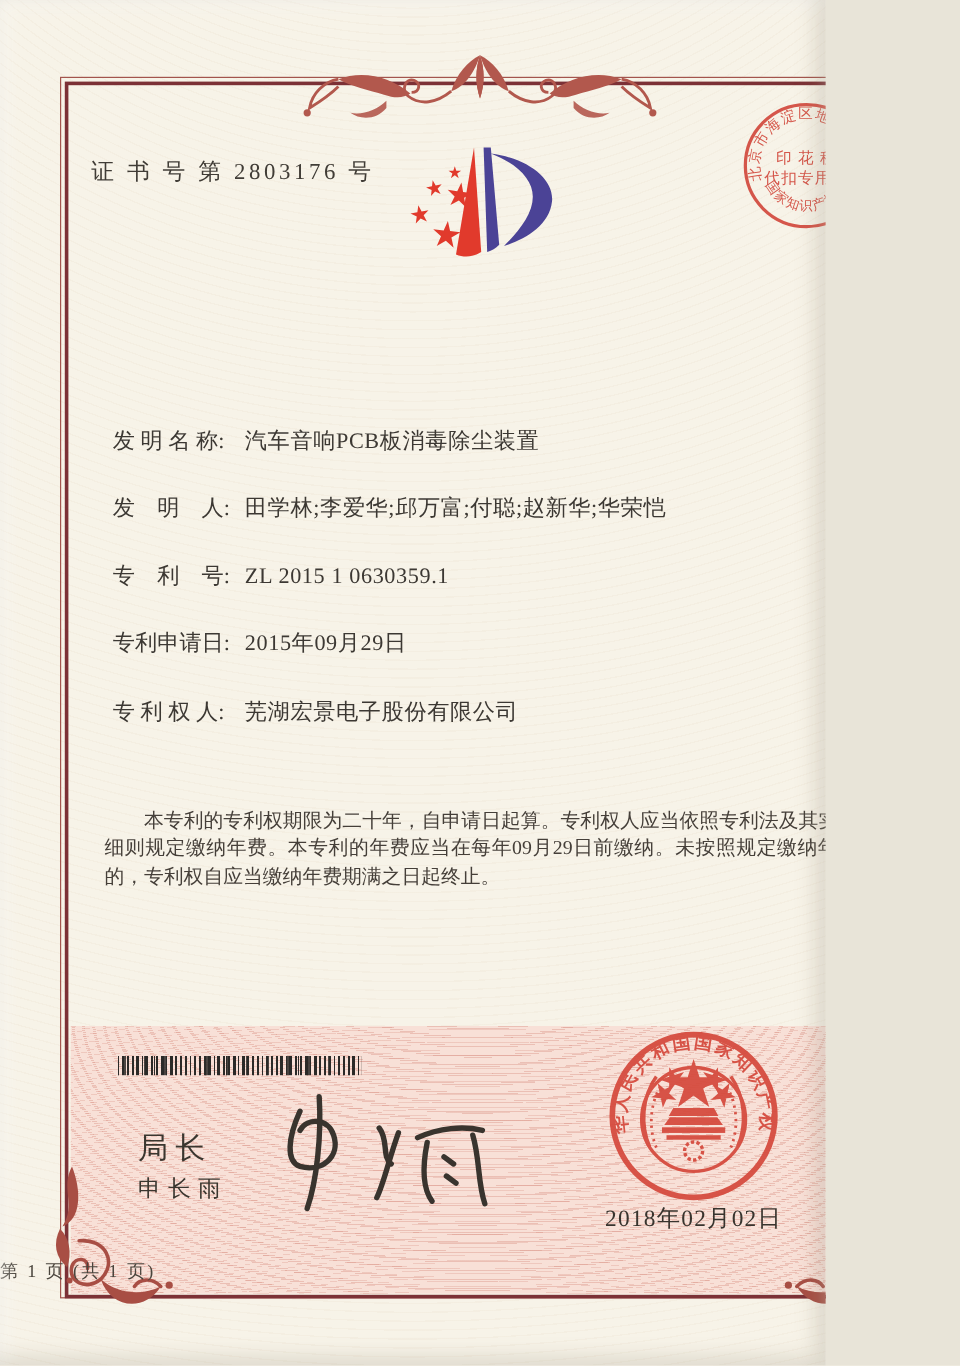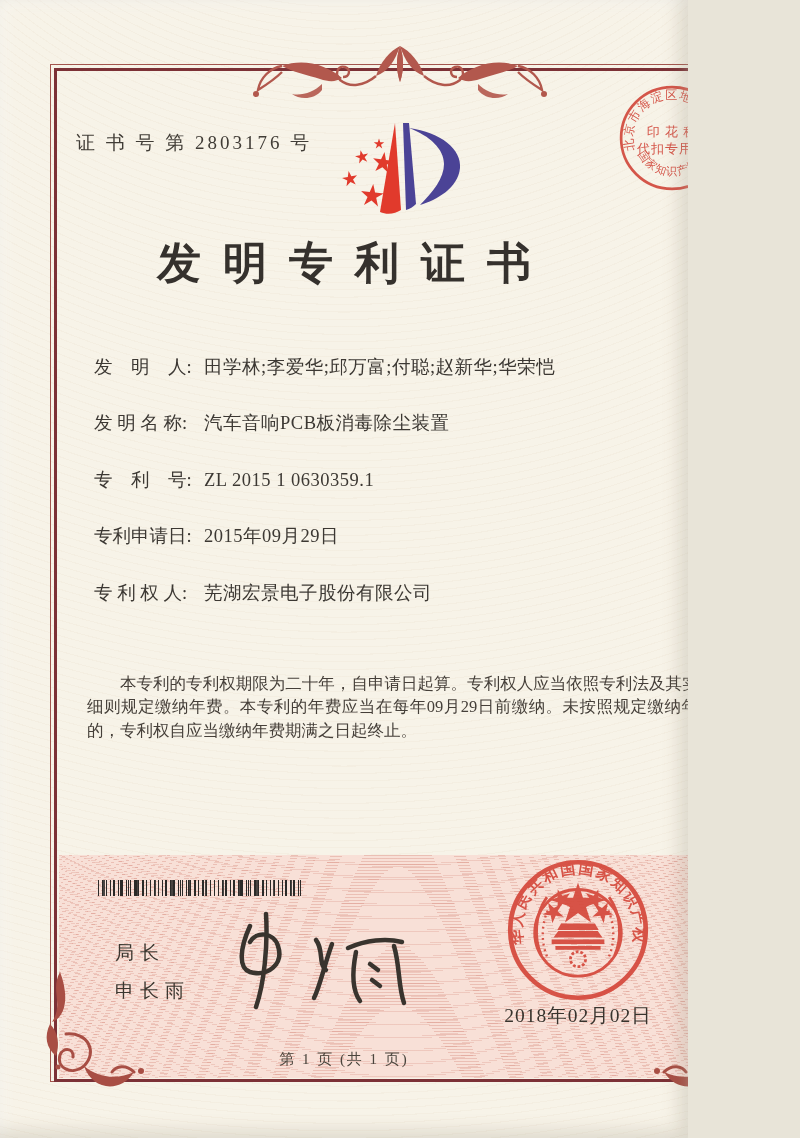--- a/index.html
+++ b/index.html
@@ -21,29 +21,29 @@
   .f-row{height:56.4px;font-size:18.5px;color:#3c3833;white-space:nowrap;}
   .f-label{display:inline-block;min-width:104px;}
   .f-value{margin-left:6px;letter-spacing:.5px;}
   .bodytext{position:absolute;left:87px;top:672px;width:628px;color:#453f39;}
   .bodytext p{margin:0;font-size:16.5px;line-height:23.4px;text-indent:2em;text-align:justify;}
   .barcode{position:absolute;left:98px;top:880px;width:203px;height:16px;
     background-image:
       repeating-linear-gradient(90deg,#2b2a28 0 1.5px,rgba(0,0,0,0) 1.5px 4px),
       repeating-linear-gradient(90deg,#2b2a28 0 1px,rgba(0,0,0,0) 1px 7.5px),
       repeating-linear-gradient(90deg,rgba(0,0,0,0) 0 5px,rgba(43,42,40,.85) 5px 7px,rgba(0,0,0,0) 7px 17px);}
-  .director-title{position:absolute;left:115px;top:940px;font-size:19px;letter-spacing:6px;color:#3a362f;
+  .director-title{position:absolute;left:115px;top:940px;font-size:25px;letter-spacing:6px;color:#3a362f;
     font-family:"Liberation Sans","DejaVu Sans",sans-serif;}
   .director-name{position:absolute;left:115px;top:978px;font-size:19px;letter-spacing:6px;color:#3a362f;
     font-family:Liberation Serif, serif;}
   .signature{position:absolute;left:220px;top:906px;}
   .seal{position:absolute;left:498px;top:850px;opacity:.92;}
   .seal-date{position:absolute;left:486px;top:1002px;width:184px;text-align:center;font-size:19.5px;
     letter-spacing:1px;color:#38342e;}
-  .footer{position:absolute;left:0;right:0;top:1050px;text-align:center;font-size:15px;letter-spacing:2px;color:#4a453d;}
+  .footer{position:absolute;left:0;right:0;top:1050px;font-size:15px;letter-spacing:2px;color:#4a453d;}
   .stamp{position:absolute;left:618px;top:84px;opacity:.92;}
   .logo{position:absolute;left:335px;top:104px;}
   .flourish-top{position:absolute;left:232px;top:38px;}
   .flourish-bl{position:absolute;left:36px;top:972px;}
   .flourish-br{position:absolute;left:650px;top:972px;transform:scaleX(-1);}
   svg text{font-family:"Liberation Serif","DejaVu Serif",serif;}
 </style>
 </head>
 <body>
 
@@ -116,28 +116,27 @@
     <text fill="#d2493d" font-size="11.6" letter-spacing="1.4">
       <textPath href="#stamp-arc-top" startOffset="50%" text-anchor="middle">北京市海淀区地方税务局</textPath>
     </text>
     <text fill="#d2493d" font-size="10.6" letter-spacing="1">
       <textPath href="#stamp-arc-bottom" startOffset="50%" text-anchor="middle">国家知识产权局</textPath>
     </text>
     <text x="52" y="50" text-anchor="middle" fill="#d2493d" font-size="12.5" letter-spacing="1">印 花 税</text>
     <text x="52" y="66" text-anchor="middle" fill="#d2493d" font-size="12.5" letter-spacing="1">代扣专用章</text>
   </svg>
 
-  <h1 class="title">发明专利证书</h1>
 
   <div class="fields">
     <div class="f-row">
+      <span class="f-label">发 明 名 称:</span><span class="f-value">汽车音响PCB板消毒除尘装置</span>
+    </div>
+    <div class="f-row">
       <span class="f-label">发　明　人:</span><span class="f-value">田学林;李爱华;邱万富;付聪;赵新华;华荣恺</span>
-    </div>
-    <div class="f-row">
-      <span class="f-label">发 明 名 称:</span><span class="f-value">汽车音响PCB板消毒除尘装置</span>
     </div>
     <div class="f-row">
       <span class="f-label">专　利　号:</span><span class="f-value">ZL 2015 1 0630359.1</span>
     </div>
     <div class="f-row">
       <span class="f-label">专利申请日:</span><span class="f-value">2015年09月29日</span>
     </div>
     <div class="f-row">
       <span class="f-label">专 利 权 人:</span><span class="f-value">芜湖宏景电子股份有限公司</span>
     </div>

